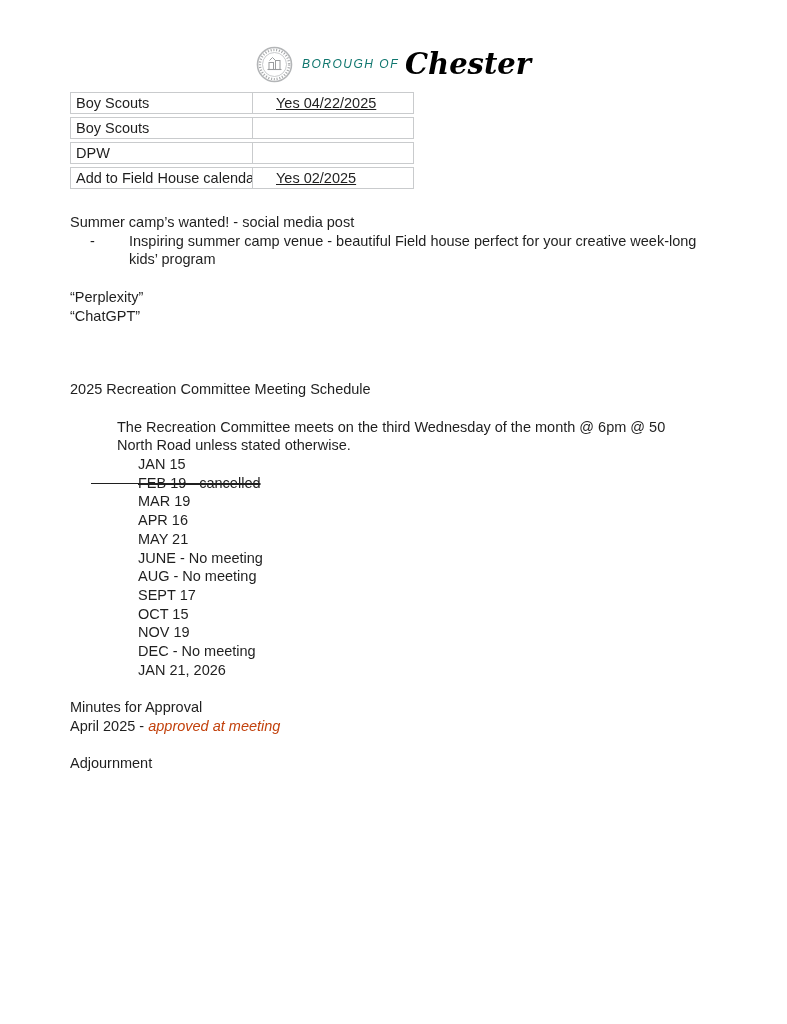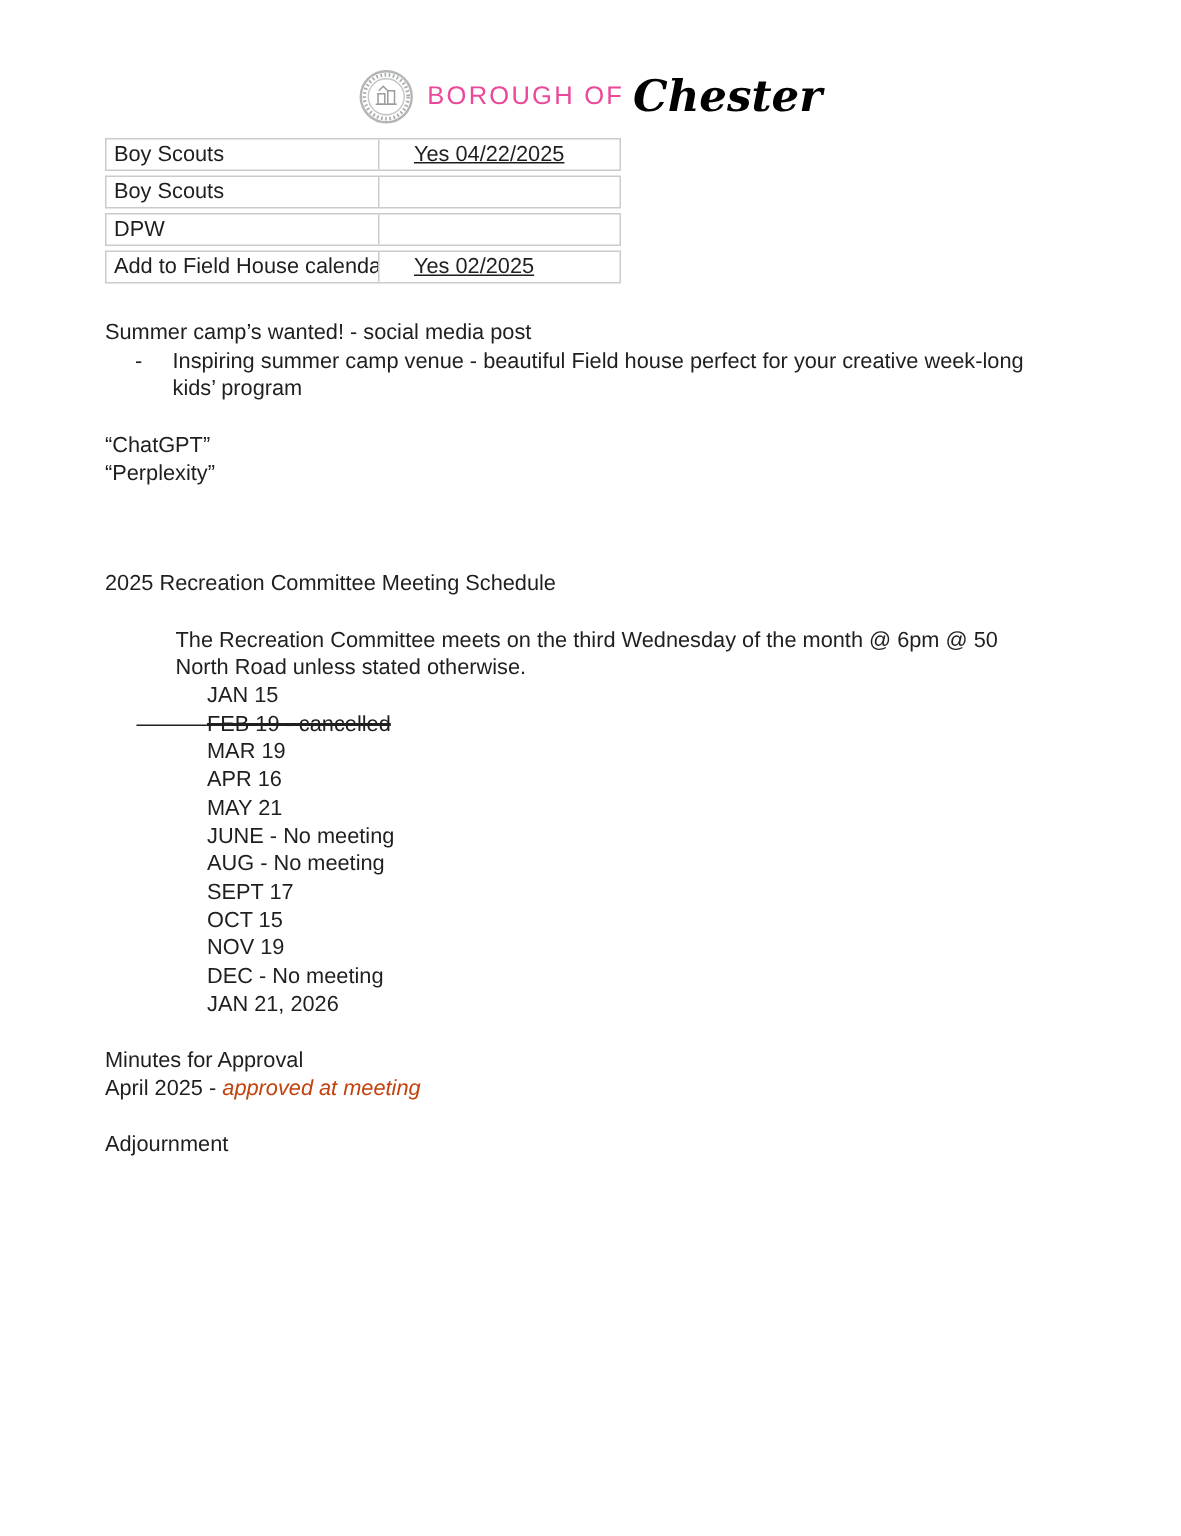--- a/index.html
+++ b/index.html
@@ -18,24 +18,25 @@
   
   .logo-row {
     padding-top: 44px;
     height: 40px;
     display: flex;
     justify-content: center;
     align-items: center;
     gap: 9px;
   }
   .logo-borough {
-    font-size: 17px;
+    font-size: 12px;
     letter-spacing: 1.5px;
-    color: #ec4899;
+    color: #0f766e;
     white-space: nowrap;
+    font-style: italic;
   }
   .logo-chester {
     font-family: "DejaVu Serif", serif;
     font-weight: bold;
     font-style: italic;
     font-size: 29px;
     color: #000000;
     margin-left: -3px;
     white-space: nowrap;
   }
@@ -54,21 +55,21 @@
     gap: 18px;
   }
   .tcell { padding: 0 0 0 5px; overflow: hidden; white-space: nowrap; }
   .tcell-label { width: 176px; border-right: 1px solid #c9cbcd; align-self: stretch; display: flex; align-items: center; }
   .tcell-value { flex: 1; text-decoration: underline; }
 
   
   .summer-heading { margin-top: 24px; }
   .bullet { display: flex; margin-left: 20px; max-width: 615px; }
   .bullet-dash { flex: 0 0 25px; }
-  .bullet-text { flex: 1; }
+  .bullet-text { flex: 1; margin-left: 14px; }
 
   
   .tools { margin-top: 18.7px; }
 
   
   .schedule-title { margin-top: 55px; }
   .schedule-intro { margin-top: 18.7px; margin-left: 47px; max-width: 578px; }
   .schedule-list { margin-left: 68px; }
   .sched-label { white-space: pre; }
   .struck .sched-label {
@@ -134,22 +135,22 @@
         </div>
       </div>
 
     <div class="summer-heading">Summer camp’s wanted! - social media post</div>
     <div class="bullet">
       <span class="bullet-dash">-</span>
       <span class="bullet-text">Inspiring summer camp venue - beautiful Field house perfect for your creative week-long kids’ program</span>
     </div>
 
     <div class="tools">
+      <div>“Perplexity”</div>
       <div>“ChatGPT”</div>
-      <div>“Perplexity”</div>
     </div>
 
     <div class="schedule-title">2025 Recreation Committee Meeting Schedule</div>
     <div class="schedule-intro">The Recreation Committee meets on the third Wednesday of the month @ 6pm @ 50 North Road unless stated otherwise.</div>
     <div class="schedule-list">
 
         <div class="sched-item">
           <span class="sched-label">JAN 15</span>
         </div>
 

